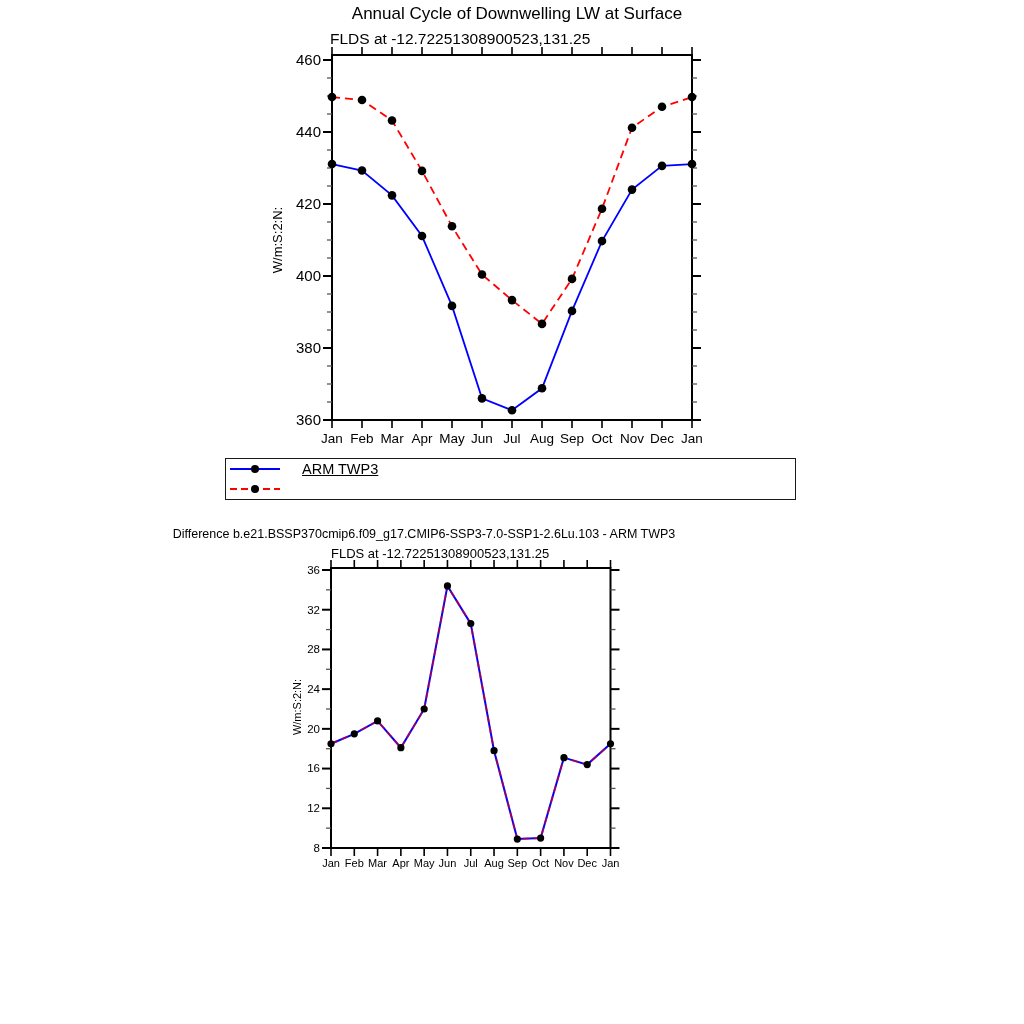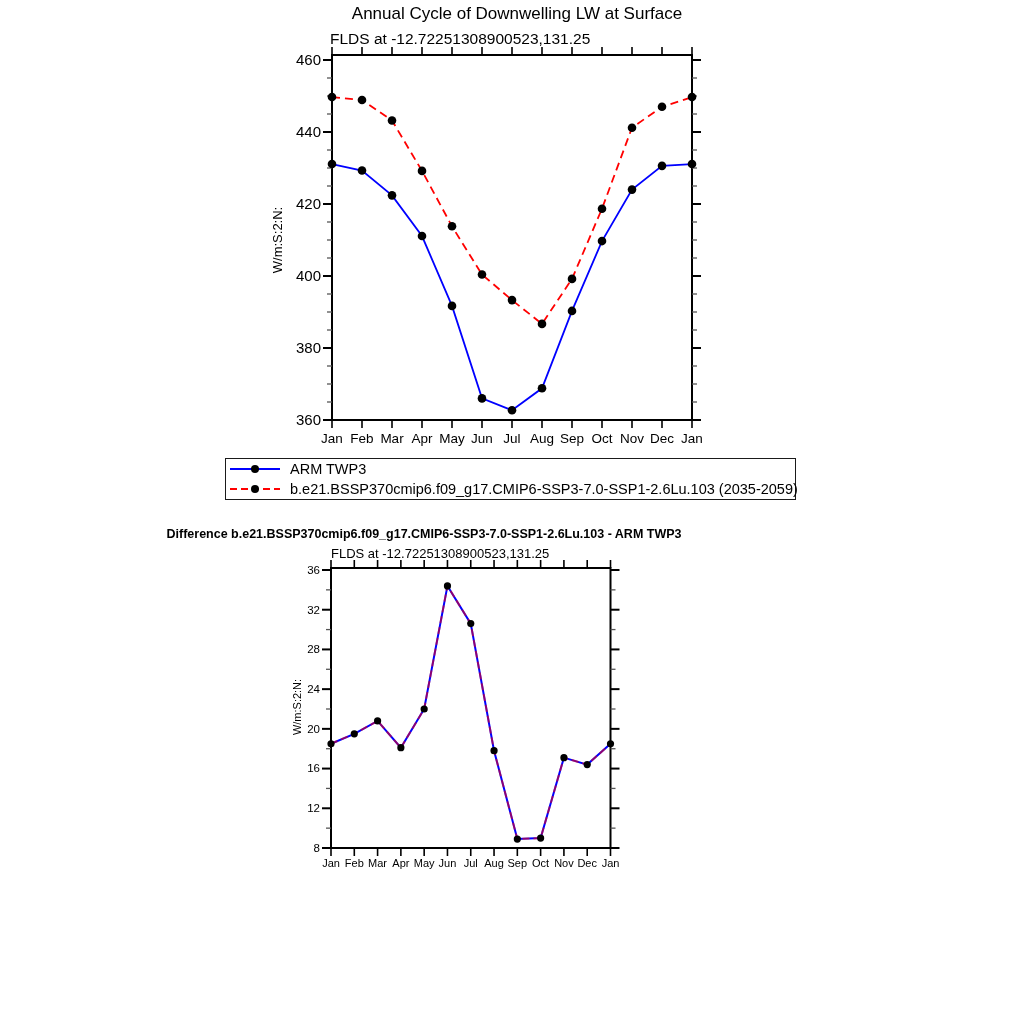--- a/index.html
+++ b/index.html
@@ -3,34 +3,34 @@
 <meta charset="utf-8">
 <style>
   html,body{margin:0;padding:0;background:#ffffff;}
   body{width:1024px;height:1024px;position:relative;overflow:hidden;
        font-family:"Liberation Sans",sans-serif;color:#000;}
   .abs{position:absolute;}
   .title-main{left:332px;top:4px;width:370px;text-align:center;
               font-size:17px;font-weight:normal;white-space:nowrap;}
   .subtitle-top{left:330px;top:30px;font-size:15.5px;white-space:nowrap;}
   .title-bottom{left:124px;top:527px;width:600px;text-align:center;
-                font-size:12.5px;font-weight:bold;white-space:nowrap;}
+                font-size:12.5px;font-weight:normal;white-space:nowrap;}
   .subtitle-bottom{left:331px;top:546px;font-size:13px;white-space:nowrap;}
   .ylab-top{left:277px;top:240px;transform:translate(-50%,-50%) rotate(-90deg);
             font-size:13px;white-space:nowrap;}
   .ylab-bottom{left:297px;top:707px;transform:translate(-50%,-50%) rotate(-90deg);
                font-size:11px;white-space:nowrap;}
   #chart-canvas{position:absolute;left:0;top:0;}
   svg text{font-family:"Liberation Sans",sans-serif;fill:#000;}
   .legend{left:225px;top:458px;width:571px;height:42px;border:1.6px solid #1a1a1a;
           display:flex;flex-direction:column;justify-content:center;
           padding-left:3px;box-sizing:border-box;background:#fff;}
   .legend-row{display:flex;align-items:center;height:20px;}
   .legend-sample{flex:0 0 52px;height:12px;}
-  .legend-label{margin-left:9px;font-size:14.5px;white-space:nowrap;}
+  .legend-label{margin-left:21px;font-size:14.5px;white-space:nowrap;text-decoration:underline;}
 </style>
 </head>
 <body>
 
 <div class="abs title-main">Annual Cycle of Downwelling LW at Surface</div>
 <div class="abs subtitle-top">FLDS at -12.72251308900523,131.25</div>
 <div class="abs ylab-top">W/m:S:2:N:</div>
 
 <svg id="chart-canvas" width="1024" height="1024">
     <g>
@@ -254,19 +254,18 @@
         <line x1="1" y1="6" x2="51" y2="6" stroke="#0000ff" stroke-width="1.8"></line>
         <circle cx="26" cy="6" r="4" fill="#000"></circle>
       </svg>
     <span class="legend-label">ARM TWP3</span>
   </div>
   <div class="legend-row">
     <svg class="legend-sample" id="legend-sample-1">
         <line x1="1" y1="6" x2="51" y2="6" stroke="#ff0000" stroke-width="1.8" stroke-dasharray="7,4"></line>
         <circle cx="26" cy="6" r="4" fill="#000"></circle>
       </svg>
-    <span class="legend-label">b.e21.BSSP370cmip6.f09_g17.CMIP6-SSP3-7.0-SSP1-2.6Lu.103 (2035-2059)</span>
   </div>
 </div>
 
 <div class="abs title-bottom">Difference b.e21.BSSP370cmip6.f09_g17.CMIP6-SSP3-7.0-SSP1-2.6Lu.103 - ARM TWP3</div>
 <div class="abs subtitle-bottom">FLDS at -12.72251308900523,131.25</div>
 <div class="abs ylab-bottom">W/m:S:2:N:</div>
 
 </body></html>

